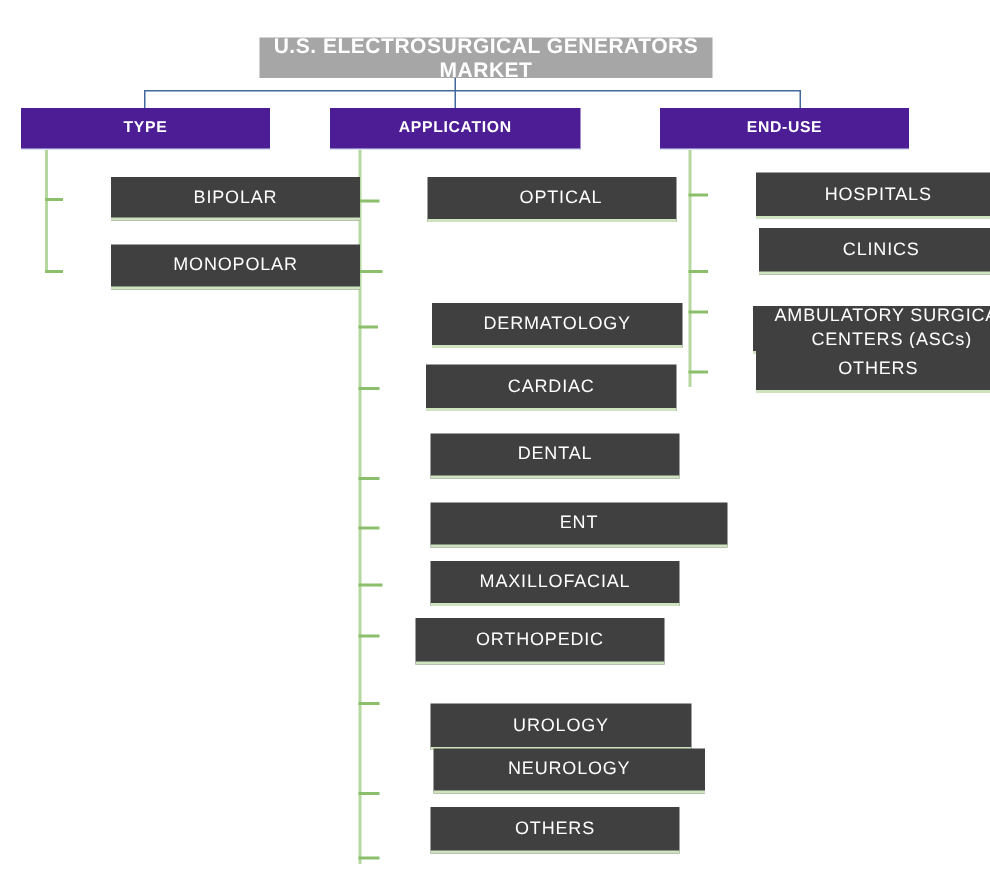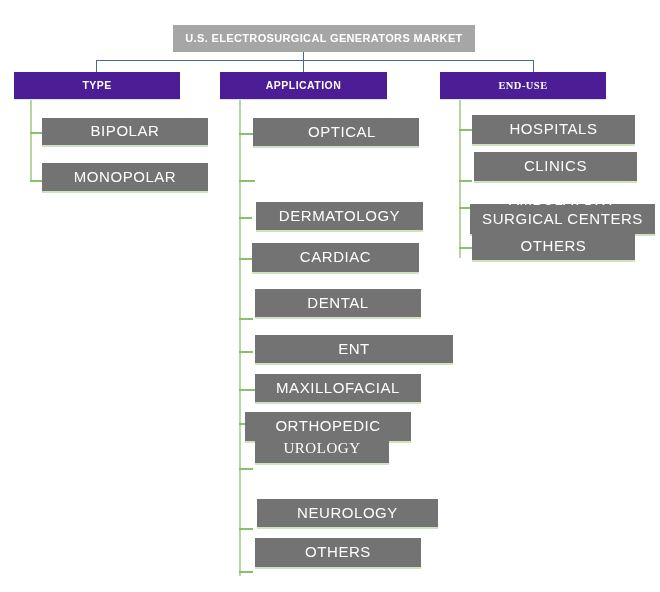--- a/index.html
+++ b/index.html
@@ -25,37 +25,38 @@
     display: flex;
     align-items: center;
     justify-content: center;
     text-align: center;
     color: #ffffff;
     line-height: 1.12;
     z-index: 3;
   }
   .box-title {
     background: #a6a6a6;
-    font-size: 11px;
+    font-size: 14px;
     font-weight: bold;
     letter-spacing: 0.35px;
   }
   .box-cat {
     background: #4c1d95;
     border-bottom: 1px solid #d6e4f2;
     font-size: 10.5px;
     font-weight: bold;
     letter-spacing: 0.45px;
   }
   .box-leaf {
-    background: #737373;
+    background: #404040;
     border-bottom: 2px solid #cfe3bf;
-    font-size: 15px;
+    font-size: 12px;
     font-weight: normal;
     letter-spacing: 0.55px;
+    margin-left: 32px;
   }
   .box-leaf.two-line {
     line-height: 1.3;
   }
 
   
   .conn {
     position: absolute;
     z-index: 1;
   }
@@ -109,25 +110,25 @@
   <div class="conn tick-green" style="left:239px; top:528px; width:14px; height:0;"></div>
   <div class="conn tick-green" style="left:239px; top:571px; width:14px; height:0;"></div>
 
   <div class="box box-leaf" style="left:253px; top:118px; width:166px; height:30px;padding-left:12px;">OPTICAL</div>
   <div class="box box-leaf" style="left:252px; top:243px; width:167px; height:31px;">CARDIAC</div>
   <div class="box box-leaf" style="left:256px; top:202px; width:167px; height:30px;">DERMATOLOGY</div>
   <div class="box box-leaf" style="left:255px; top:289px; width:166px; height:30px;">DENTAL</div>
   <div class="box box-leaf" style="left:255px; top:335px; width:198px; height:30px;">ENT</div>
   <div class="box box-leaf" style="left:255px; top:374px; width:166px; height:30px;">MAXILLOFACIAL</div>
   <div class="box box-leaf" style="left:245px; top:412px; width:166px; height:31px;">ORTHOPEDIC</div>
-  <div class="box box-leaf" style="left:255px; top:434px; width:134px; height:31px;font-family:Liberation Serif, serif;">UROLOGY</div>
+  <div class="box box-leaf" style="left:255px; top:469px; width:174px; height:31px;">UROLOGY</div>
   <div class="box box-leaf" style="left:257px; top:499px; width:181px; height:30px;">NEUROLOGY</div>
   <div class="box box-leaf" style="left:255px; top:538px; width:166px; height:31px;">OTHERS</div>
 
-  <div class="box box-cat" style="left:440px; top:72px; width:166px; height:28px;font-family:Liberation Serif, serif;">END-USE</div>
+  <div class="box box-cat" style="left:440px; top:72px; width:166px; height:28px;">END-USE</div>
 
   <div class="conn stem-green" style="left:459px; top:100px; width:0; height:158px;"></div>
   <div class="conn tick-green" style="left:459px; top:129px; width:13px; height:0;"></div>
   <div class="conn tick-green" style="left:459px; top:180px; width:13px; height:0;"></div>
   <div class="conn tick-green" style="left:459px; top:207px; width:13px; height:0;"></div>
   <div class="conn tick-green" style="left:459px; top:247px; width:13px; height:0;"></div>
 
   <div class="box box-leaf" style="left:472px; top:115px; width:163px; height:31px;">HOSPITALS</div>
   <div class="box box-leaf" style="left:474px; top:152px; width:163px; height:31px;">CLINICS</div>
   <div class="box box-leaf two-line" style="left:470px; top:204px; width:185px; height:32px;">AMBULATORY SURGICAL CENTERS (ASCs)</div>

